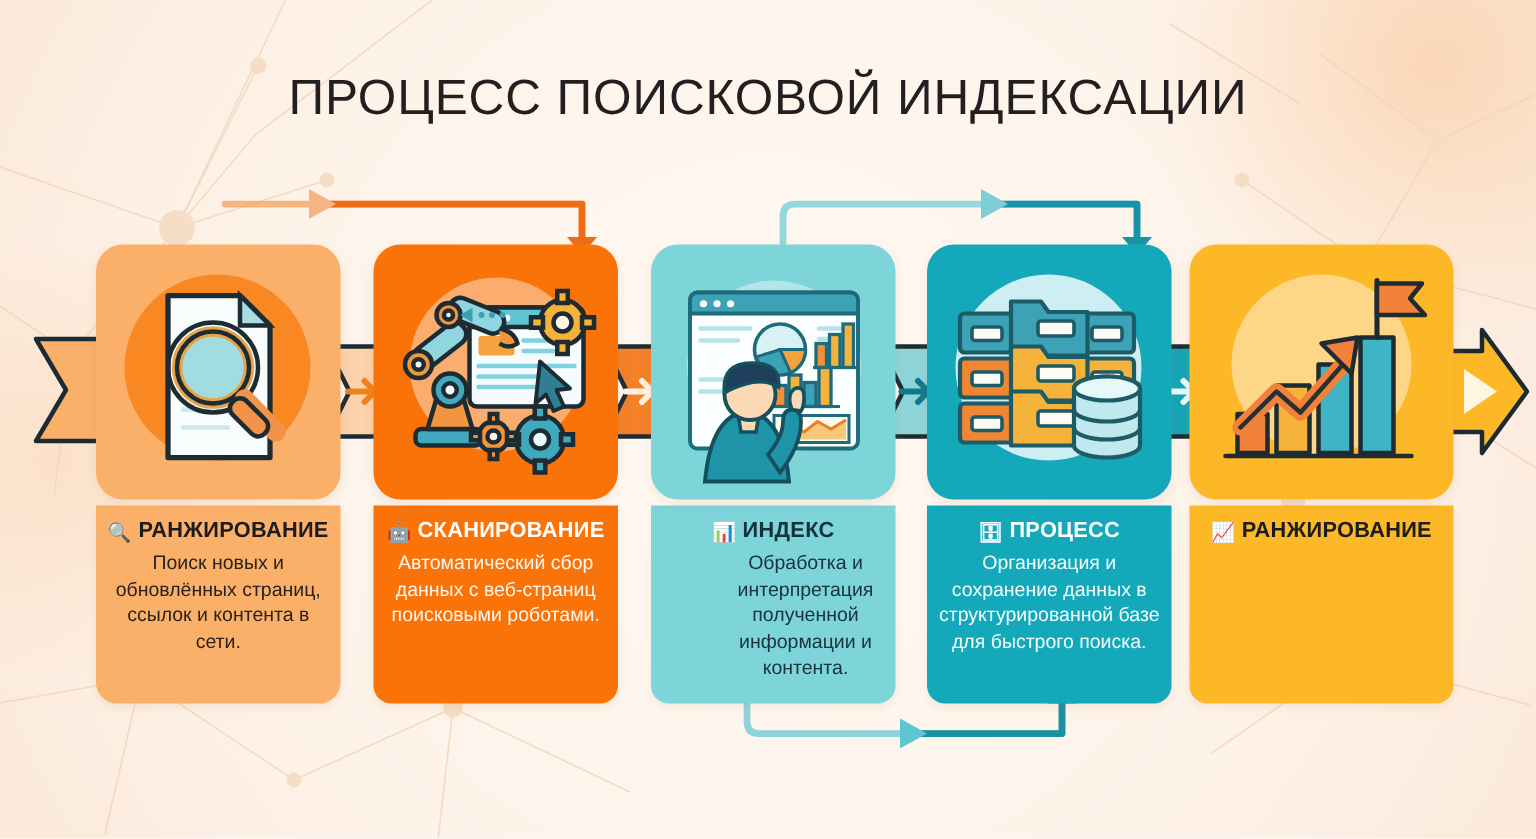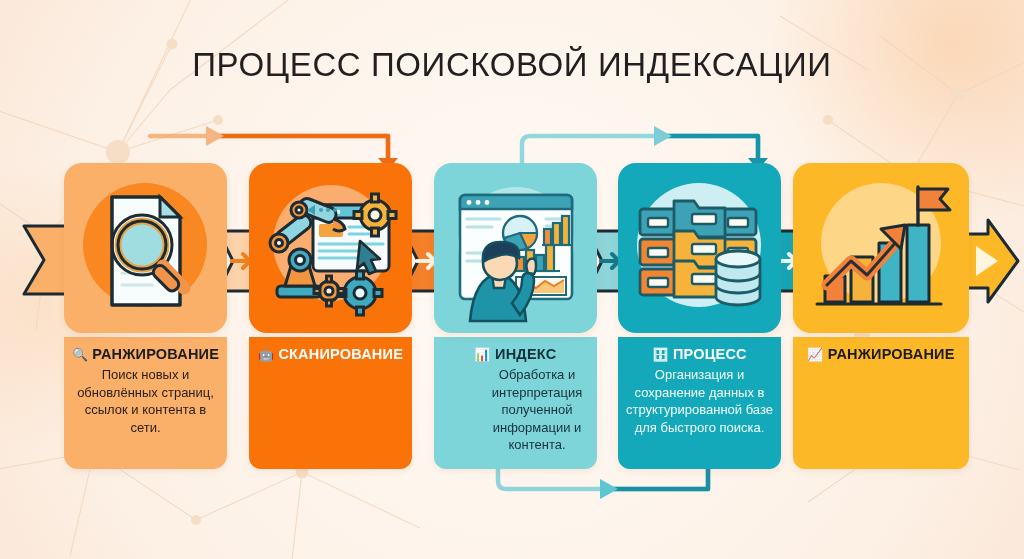--- a/index.html
+++ b/index.html
@@ -292,20 +292,21 @@
         </g>
 
         <path d="M111 78 L131 96 L122 97 L127 108 L120 111 L115 100 L108 106 Z" fill="#2f7f93" stroke="#1d2b33" stroke-width="2.6" stroke-linejoin="round"></path>
       </svg>
     </div>
     <div class="panel">
       <div class="lbl">
         <span class="emj">🤖</span>
         <span>СКАНИРОВАНИЕ</span>
       </div>
+      <div class="desc">Автоматический сбор данных с веб-страниц поисковыми роботами.</div>
     </div>
   </div>
 
   <div class="col col-3">
     <div class="illus">
       <svg width="163" height="170" viewBox="0 0 163 170">
         <circle cx="82" cy="82" r="58" fill="#c6ecee" opacity=".75"></circle>
         <g transform="translate(26,32)">
           <rect x="0" y="0" width="112" height="104" rx="5" fill="#fbfeff" stroke="#1d6b7c" stroke-width="2.6"></rect>
           <path d="M0 5 a5 5 0 0 1 5 -5 H107 a5 5 0 0 1 5 5 V14 H0 Z" fill="#3ea2b6" stroke="#1d6b7c" stroke-width="2.6"></path>

